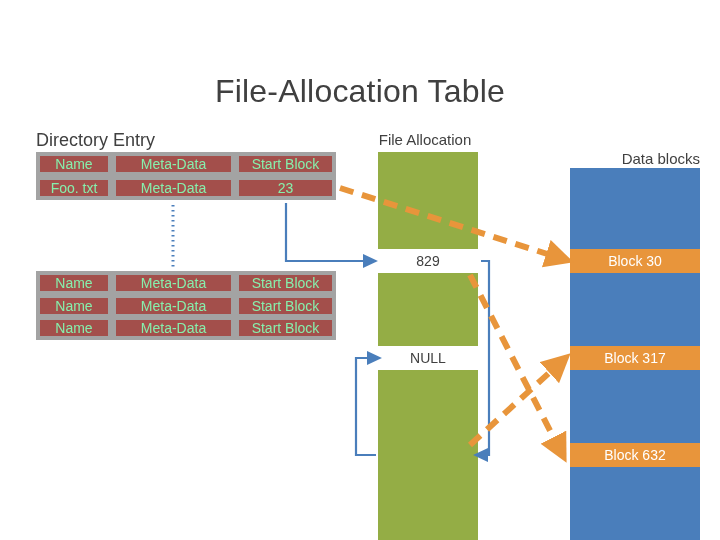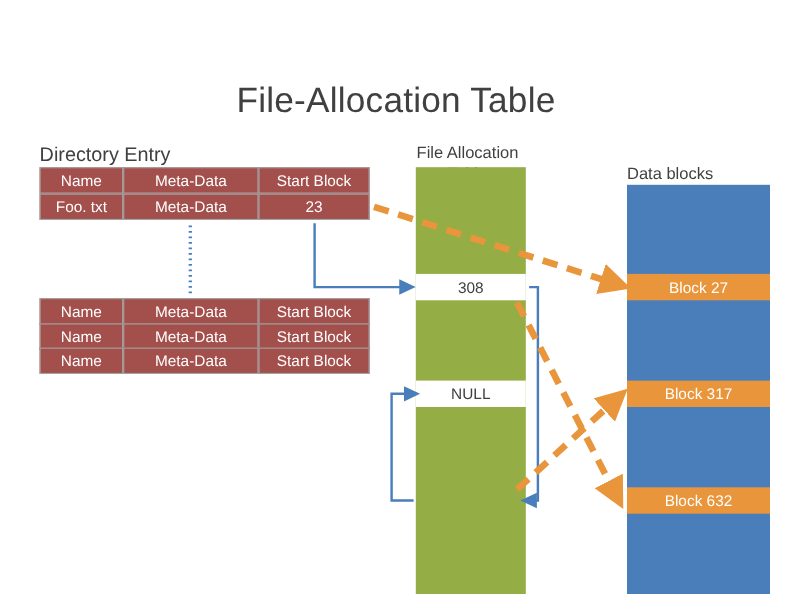--- a/index.html
+++ b/index.html
@@ -44,33 +44,33 @@
     top: 105px;
     width: 130px;
     text-align: center;
     font-size: 15px;
     line-height: 19px;
   }
   .data-blocks-label {
     left: 570px;
     top: 125px;
     width: 130px;
-    text-align: left;
+    text-align: right;
     font-size: 15px;
   }
   .cell {
     position: absolute;
     box-sizing: border-box;
-    color: #ffffff;
+    color: #86efac;
     font-size: 14px;
     display: flex;
     align-items: center;
     justify-content: center;
     background: #a34f4b;
-    border: 1px solid #a3a3a3;
+    border: 4px solid #a3a3a3;
   }
   .cell.name { left: 36px; width: 76px; }
   .cell.meta { left: 112px; width: 123px; }
   .cell.start { left: 235px; width: 101px; }
 
   .green-col {
     position: absolute;
     left: 378px;
     top: 127px;
     width: 100px;
@@ -145,25 +145,25 @@
 
   <div class="cell name" style="top:269px;height:24px;">Name</div>
   <div class="cell meta" style="top:269px;height:24px;">Meta-Data</div>
   <div class="cell start" style="top:269px;height:24px;">Start Block</div>
 
   <div class="cell name" style="top:291px;height:24px;">Name</div>
   <div class="cell meta" style="top:291px;height:24px;">Meta-Data</div>
   <div class="cell start" style="top:291px;height:24px;">Start Block</div>
 
   <div class="green-col"></div>
-  <div class="fat-cell" style="top:224px;">308</div>
+  <div class="fat-cell" style="top:224px;">829</div>
   <div class="fat-cell" style="top:321px;">NULL</div>
 
   <div class="blue-col"></div>
-  <div class="data-cell" style="top:224px;">Block 27</div>
+  <div class="data-cell" style="top:224px;">Block 30</div>
   <div class="data-cell" style="top:321px;">Block 317</div>
   <div class="data-cell" style="top:418px;">Block 632</div>
 
   <svg class="overlay">
     <defs>
       <marker id="bluehead" markerWidth="7" markerHeight="7" refX="3.2" refY="3.2" orient="auto">
         <path d="M0,0 L6.8,3.2 L0,6.4 z" fill="#4a7ebb"></path>
       </marker>
       <marker id="orangehead" markerWidth="5" markerHeight="5" refX="2.4" refY="2.4" orient="auto">
         <path d="M0,0 L4.8,2.4 L0,4.8 z" fill="#e8953b"></path>

